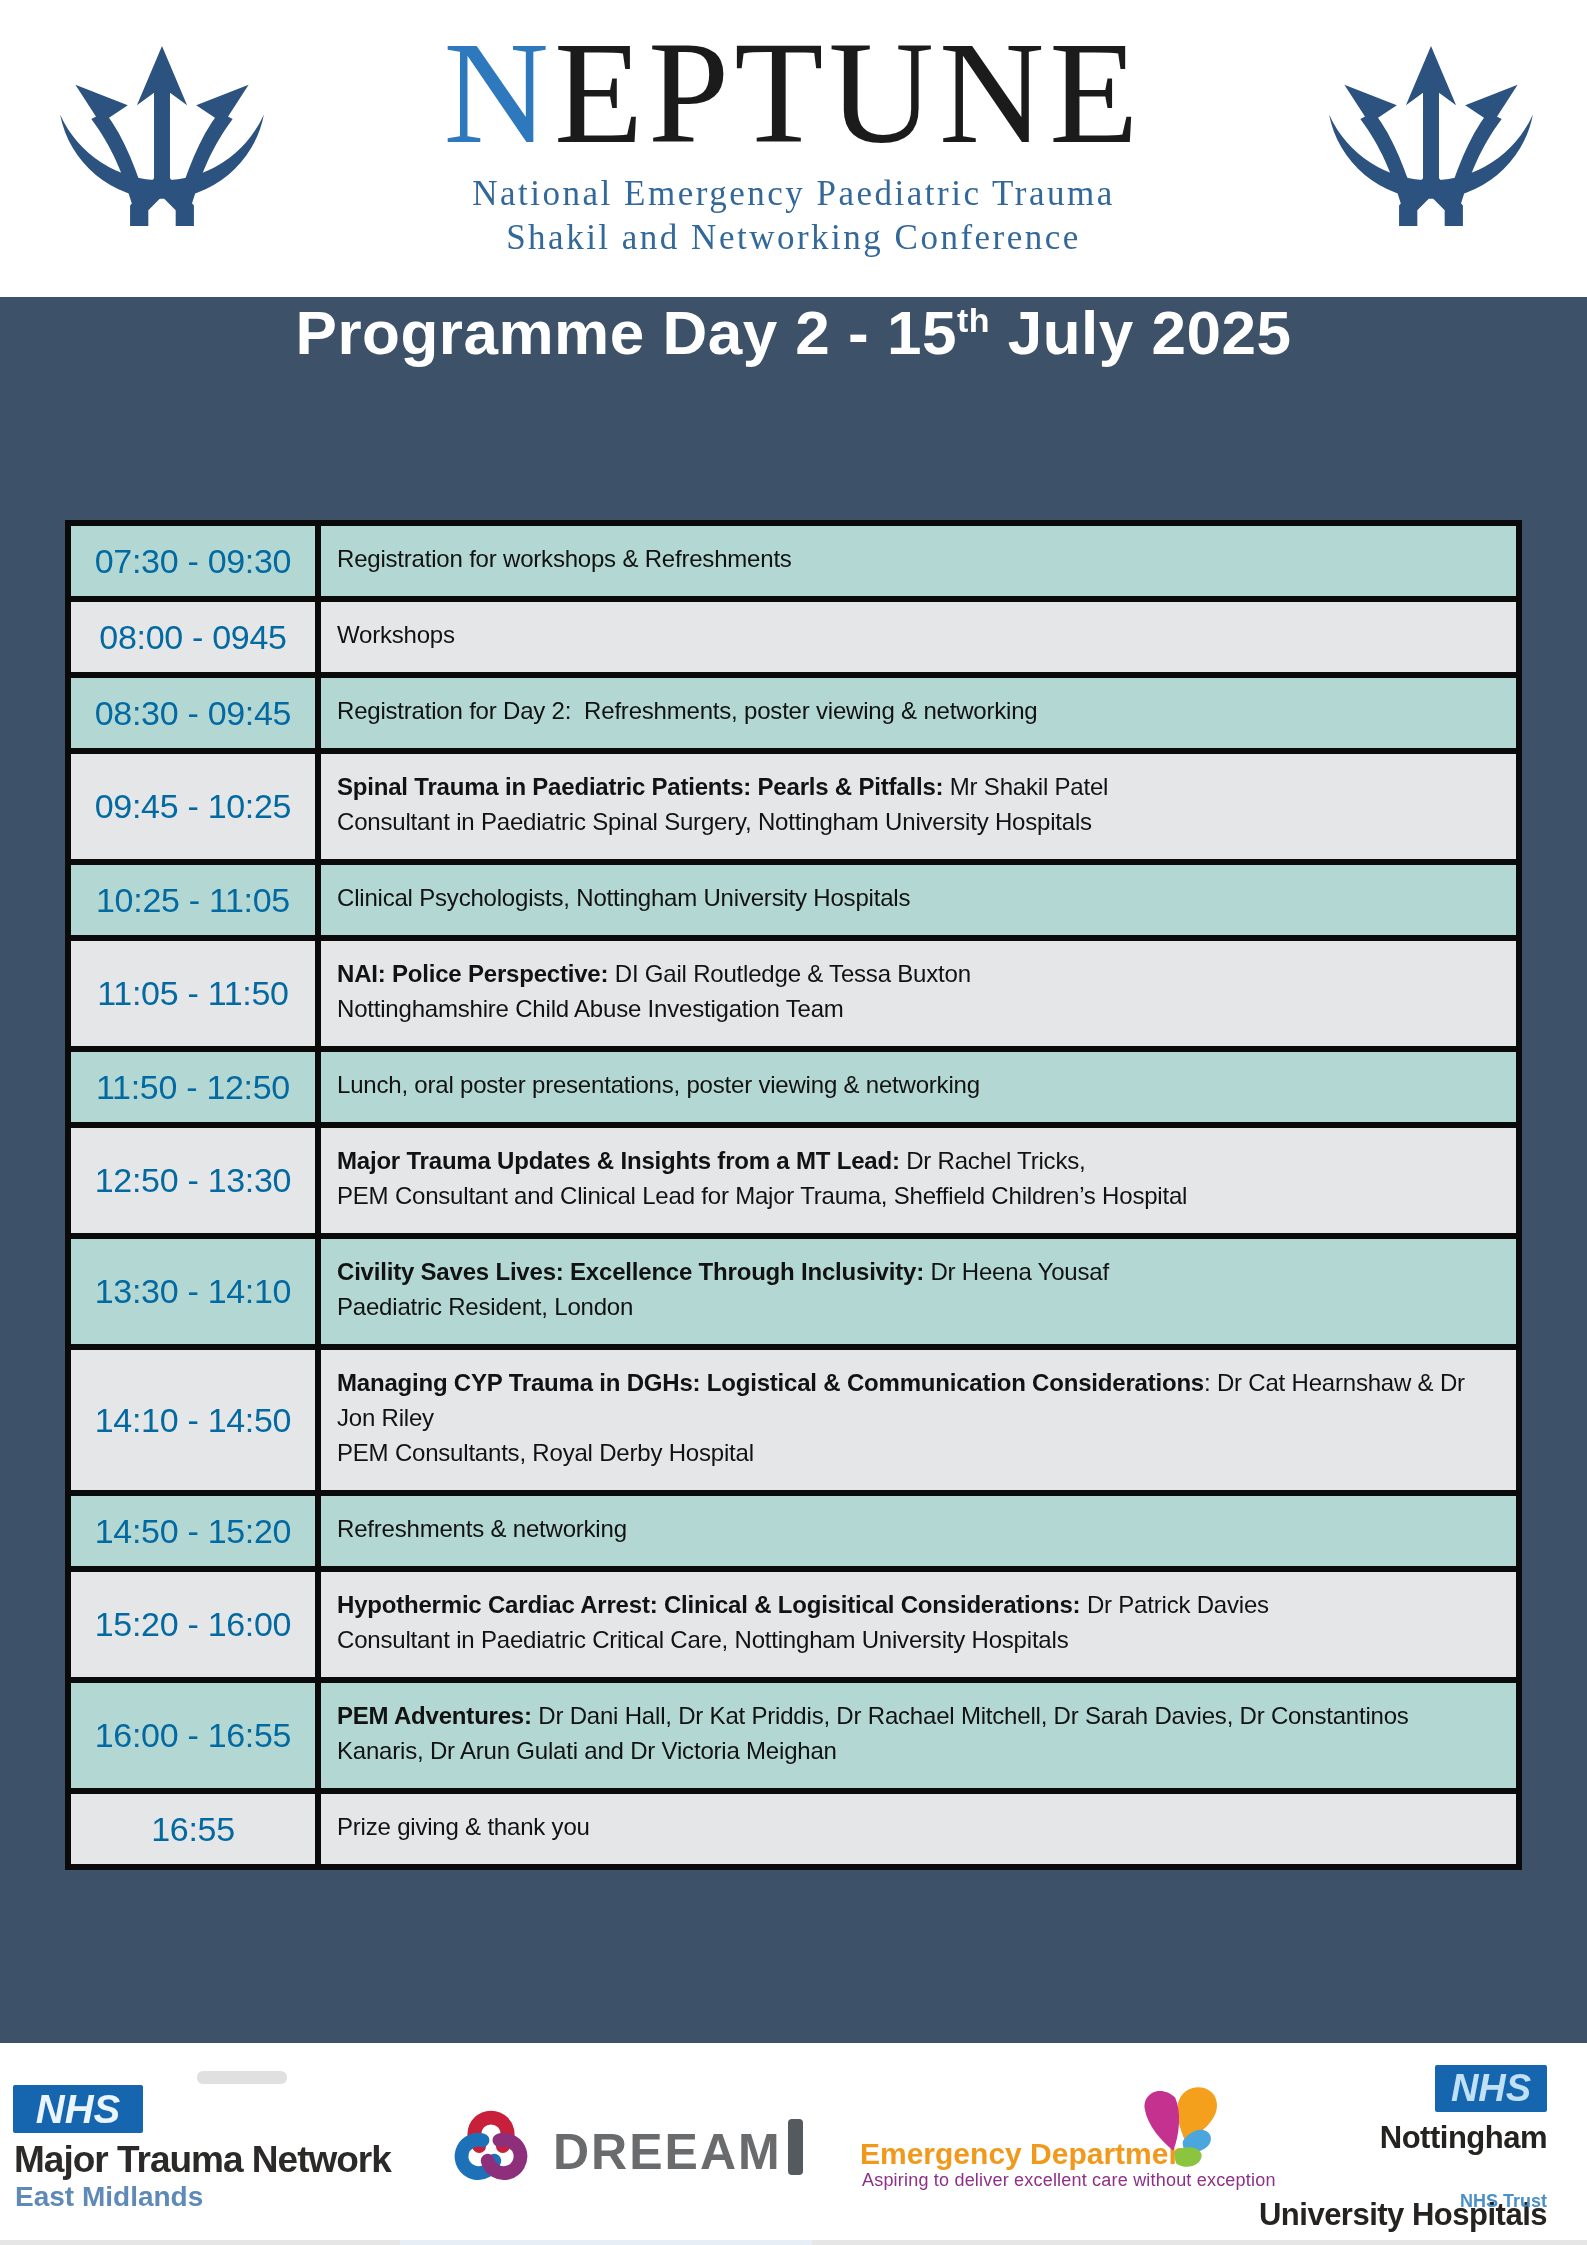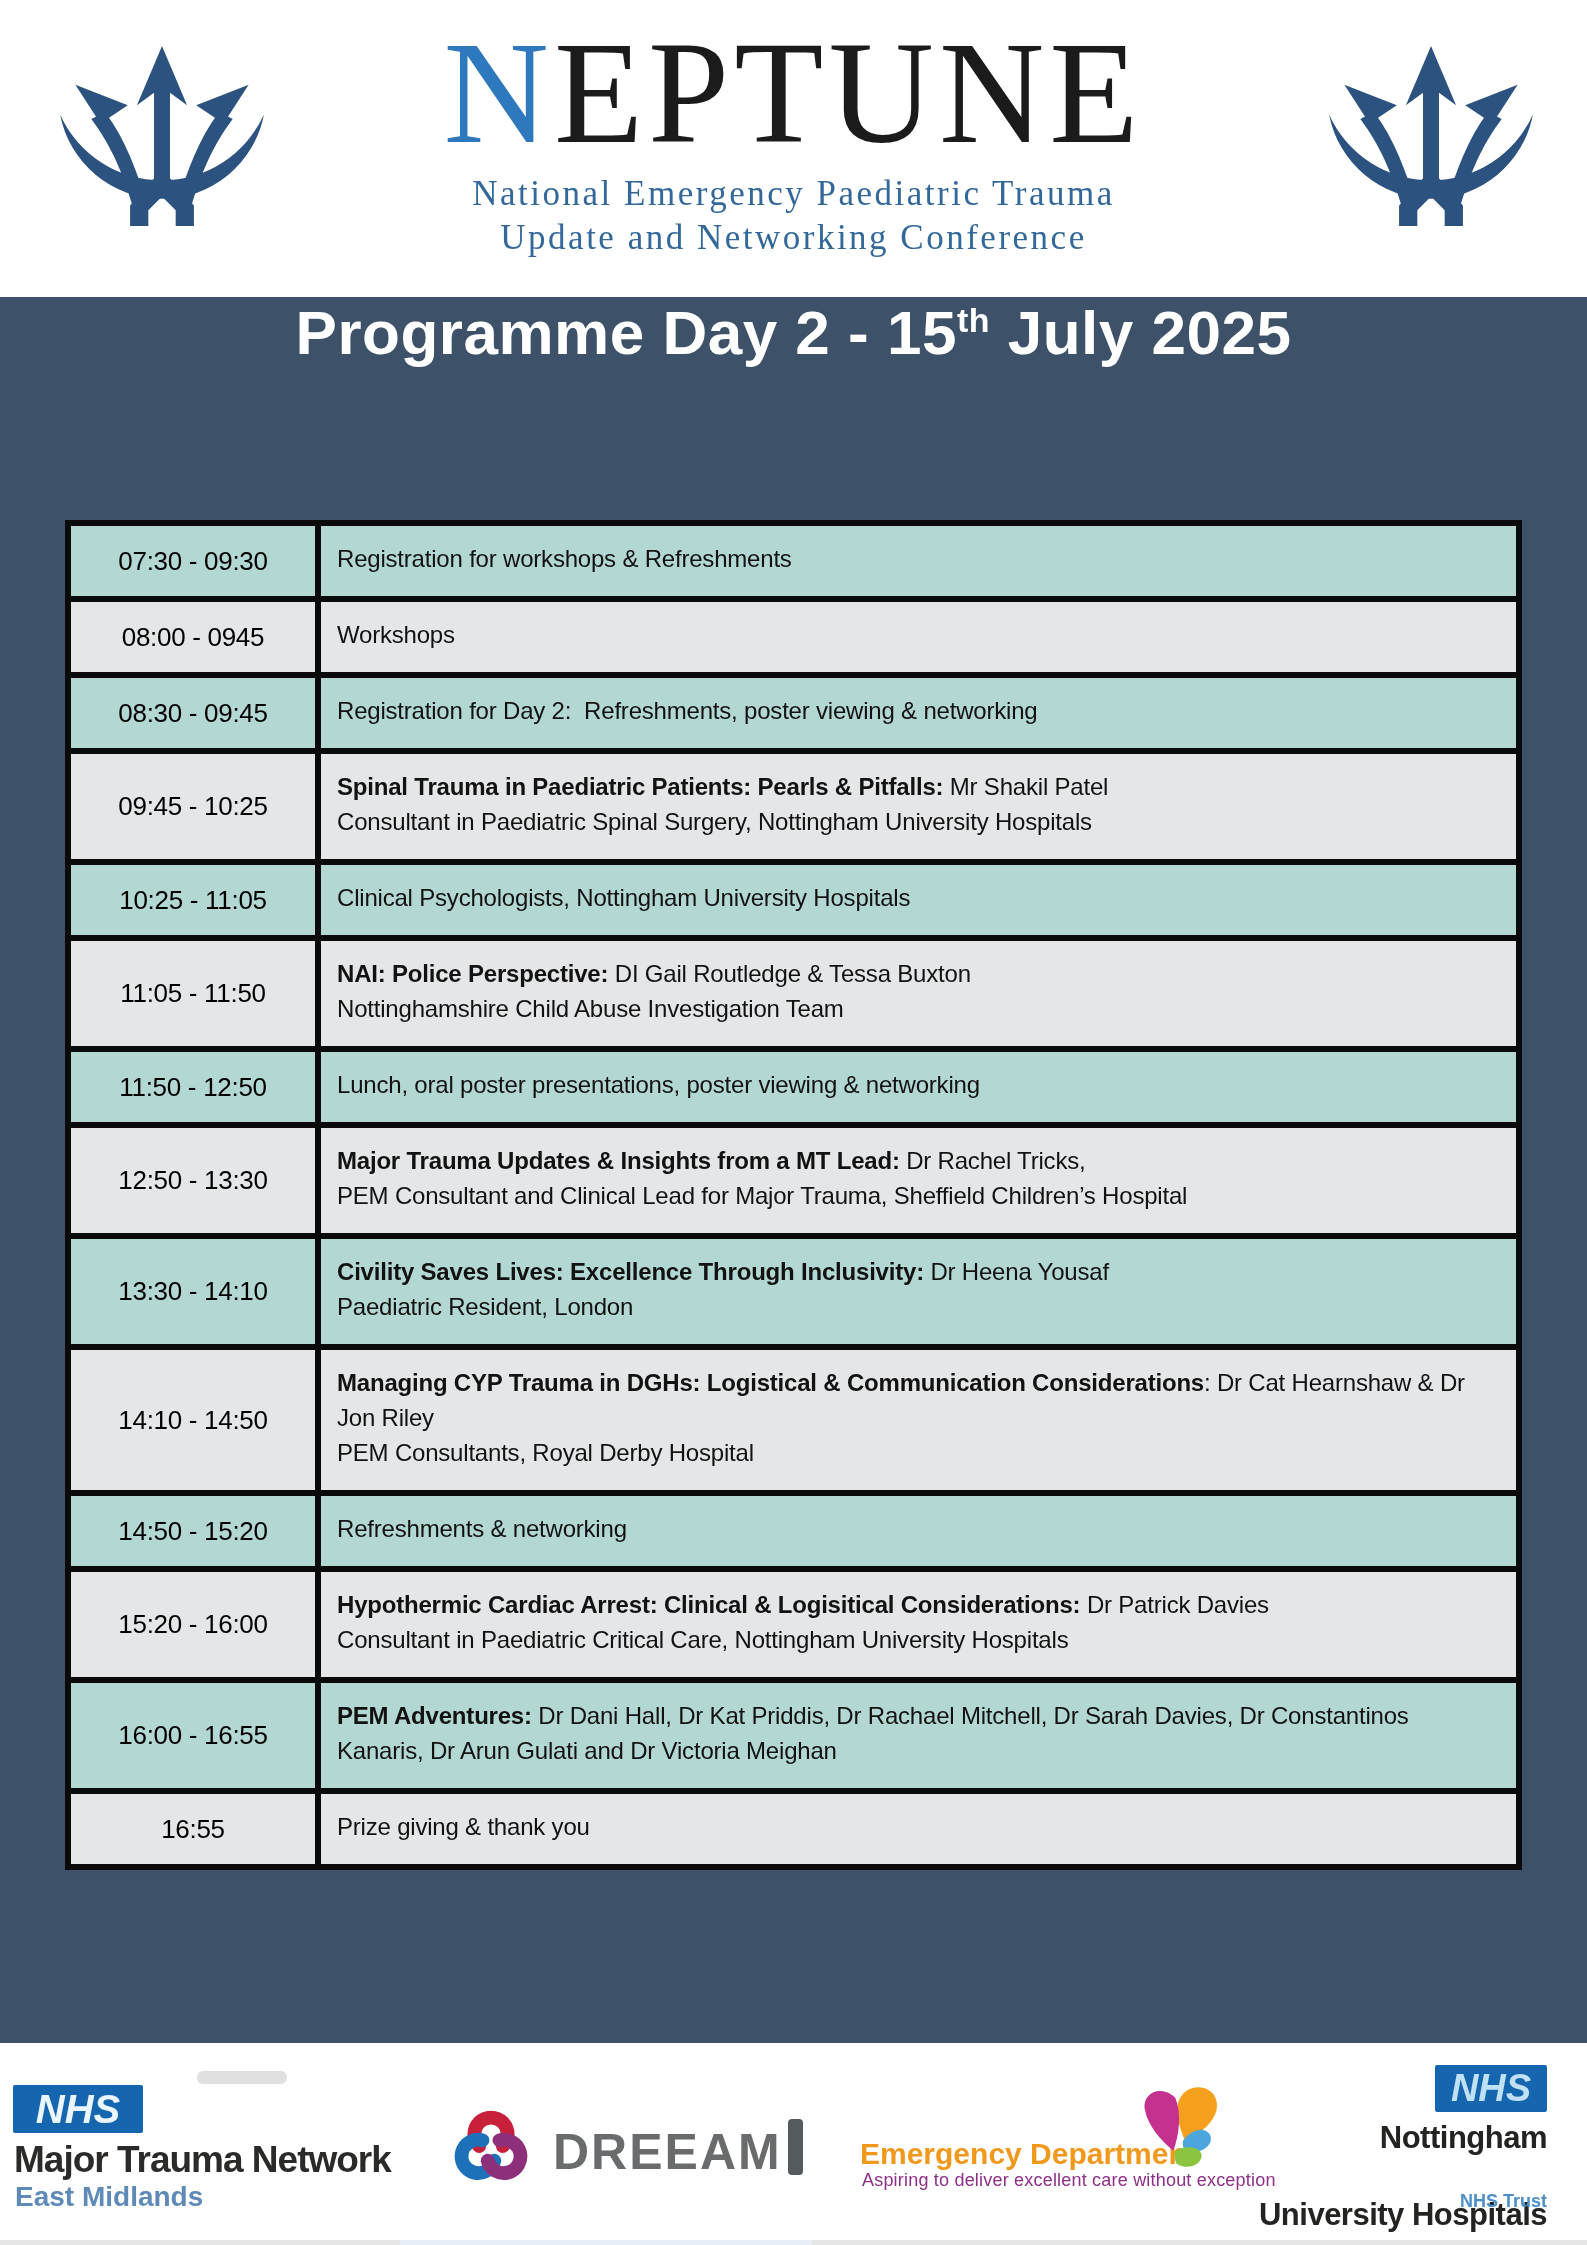--- a/index.html
+++ b/index.html
@@ -42,21 +42,21 @@
   .table-wrap{
     width:1457px;margin:0 auto;border:6px solid var(--line);background:var(--line);
   }
   .row{display:flex;}
   .row + .row{border-top:6px solid var(--line);}
   .row.teal{background:var(--teal);}
   .row.gray{background:var(--zebra-gray);}
   .time-cell{
     flex:0 0 250px;width:250px;border-right:6px solid var(--line);
     display:flex;align-items:center;justify-content:center;
-    font-size:26px;color:#000000;letter-spacing:-0.3px;padding:10px 6px;
+    font-size:34px;color:#0369a1;letter-spacing:-0.3px;padding:10px 6px;
   }
   .desc-cell{
     flex:1;display:flex;flex-direction:column;justify-content:center;
     padding:15px 30px 20px 16px;font-size:24px;line-height:35px;color:#121212;
     letter-spacing:-0.2px;
   }
   .desc-cell .b{font-weight:700;}
   
   .footer{position:absolute;left:0;right:0;bottom:0;height:202px;background:#ffffff;}
   .nhs-box{
@@ -94,21 +94,21 @@
       <path d="M 38 73 C 33 56 28 44 19 32 L 25 29 C 34 41 39 55 44 71 Z"></path>
       <path d="M 12 17 L 35 26 L 23 34 Z"></path>
       <path d="M 62 73 C 67 56 72 44 81 32 L 75 29 C 66 41 61 55 56 71 Z"></path>
       <path d="M 88 17 L 65 26 L 77 34 Z"></path>
     </g>
   </svg>
 
   <div class="logo-center">
     <div class="neptune"><span class="n-blue">N</span><span>EPTUNE</span></div>
     <div class="logo-sub first">National Emergency Paediatric Trauma</div>
-    <div class="logo-sub second">Update and Networking Conference</div>
+    <div class="logo-sub second">Shakil and Networking Conference</div>
   </div>
 
   <svg class="trident right" viewBox="0 0 100 100" aria-hidden="true">
     <g fill="var(--trident)" stroke="none">
       <path d="M 5.3 30 A 49 49 0 0 0 94.7 30 A 45.5 45.5 0 0 1 5.3 30 Z"></path>
       <path d="M50 0 L61 26 L53.5 20.5 L53.5 58 L64 70 L64 79 L56 79 L56 72 L50 66 L44 72 L44 79 L36 79 L36 70 L46.5 58 L46.5 20.5 L39 26 Z"></path>
       <path d="M 38 73 C 33 56 28 44 19 32 L 25 29 C 34 41 39 55 44 71 Z"></path>
       <path d="M 12 17 L 35 26 L 23 34 Z"></path>
       <path d="M 62 73 C 67 56 72 44 81 32 L 75 29 C 66 41 61 55 56 71 Z"></path>
       <path d="M 88 17 L 65 26 L 77 34 Z"></path>

